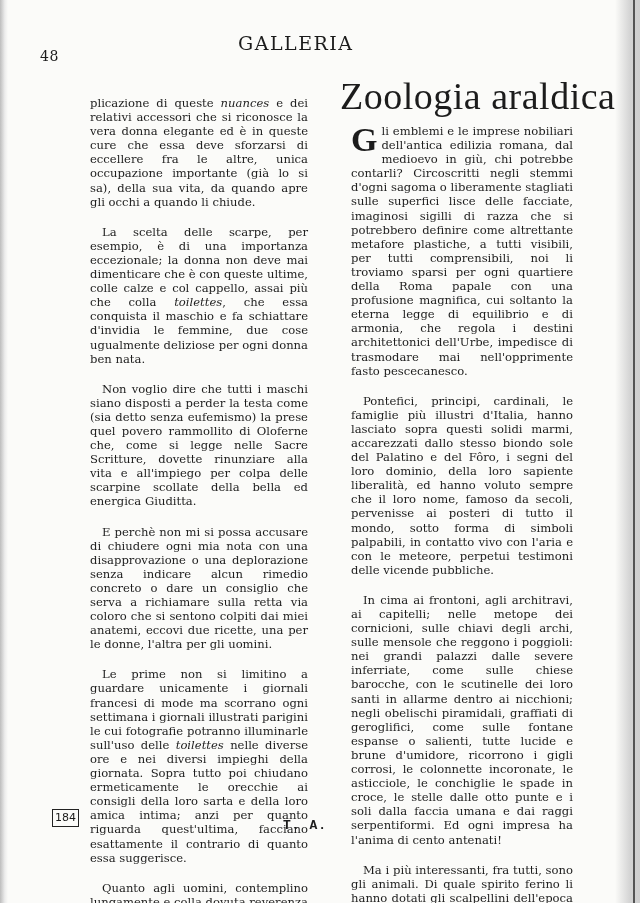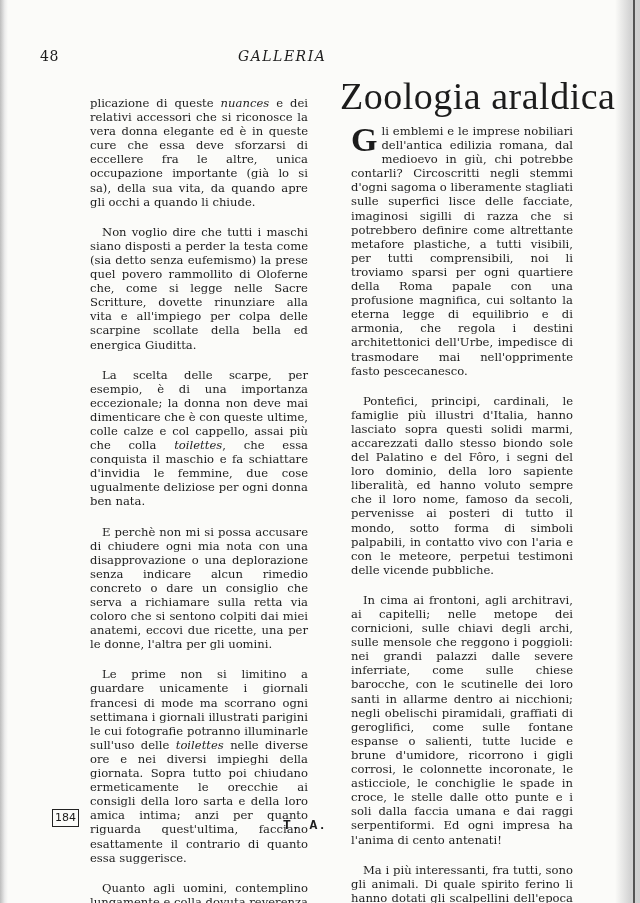--- a/index.html
+++ b/index.html
@@ -19,22 +19,22 @@
   }
   .scan-right-line {
     position: absolute; left: 633px; top: 0; width: 2px; height: 903px;
     background: #555;
   }
   .page-number {
     position: absolute; left: 40px; top: 48px;
     font-size: 14px; letter-spacing: 0.5px;
   }
   .running-head {
-    position: absolute; left: 238px; top: 48px;
-    font-size: 14px; letter-spacing: 1.5px; font-style: italic;
+    position: absolute; left: 238px; top: 32px;
+    font-size: 19px; letter-spacing: 1.5px;
   }
   .col {
     position: absolute; top: 80px;
     font-size: 11.6px; line-height: 14.1px;
     text-align: justify;
   }
   .col-left { left: 74px; width: 250px; }
   .col-right { left: 335px; width: 254px; top: 108px; }
   .col p { margin: 16px; text-indent: 12px; }
   .col p.noindent { text-indent: 0; }
@@ -65,22 +65,22 @@
 
 <div class="scan-left"></div>
 <div class="scan-right"></div>
 <div class="scan-right-line"></div>
 
 <div class="page-number">48</div>
 <div class="running-head">GALLERIA</div>
 
 <div class="col col-left" id="left-col">
     <p class="noindent"><span>plicazione di queste <em>nuances</em> e dei relativi accessori che si riconosce la vera donna elegante ed è in queste cure che essa deve sforzarsi di eccellere fra le altre, unica occupazione importante (già lo si sa), della sua vita, da quando apre gli occhi a quando li chiude.</span></p>
+    <p><span>La scelta delle scarpe, per esempio, è di una importanza eccezionale; la donna non deve mai dimenticare che è con queste ultime, colle calze e col cappello, assai più che colla <em>toilettes</em>, che essa conquista il maschio e fa schiattare d'invidia le femmine, due cose ugualmente deliziose per ogni donna ben nata.</span></p>
     <p><span>Non voglio dire che tutti i maschi siano disposti a perder la testa come (sia detto senza eufemismo) la prese quel povero rammollito di Oloferne che, come si legge nelle Sacre Scritture, dovette rinunziare alla vita e all'impiego per colpa delle scarpine scollate della bella ed energica Giuditta.</span></p>
-    <p><span>La scelta delle scarpe, per esempio, è di una importanza eccezionale; la donna non deve mai dimenticare che è con queste ultime, colle calze e col cappello, assai più che colla <em>toilettes</em>, che essa conquista il maschio e fa schiattare d'invidia le femmine, due cose ugualmente deliziose per ogni donna ben nata.</span></p>
     <p><span>E perchè non mi si possa accusare di chiudere ogni mia nota con una disapprovazione o una deplorazione senza indicare alcun rimedio concreto o dare un consiglio che serva a richiamare sulla retta via coloro che si sentono colpiti dai miei anatemi, eccovi due ricette, una per le donne, l'altra per gli uomini.</span></p>
     <p><span>Le prime non si limitino a guardare unicamente i giornali francesi di mode ma scorrano ogni settimana i giornali illustrati parigini le cui fotografie potranno illuminarle sull'uso delle <em>toilettes</em> nelle diverse ore e nei diversi impieghi della giornata. Sopra tutto poi chiudano ermeticamente le orecchie ai consigli della loro sarta e della loro amica intima; anzi per quanto riguarda quest'ultima, facciano esattamente il contrario di quanto essa suggerisce.</span></p>
     <p><span>Quanto agli uomini, contemplino lungamente e colla dovuta reverenza le infinite istantanee che i giornali illustrati inglesi pubblicano del Principe di Sopra e del suo simpatico fratello, il Duca di York, e si guardino bene dal fare quel che il sarto consiglia.</span></p>
     <p><span>La sarta ed il sarto quando hanno consegnato il vestito non devono avere altra preoccupazione che quella di farselo pagare; e mi par che basti. Chiedere il loro parere oltre che essere una cosa avvilente, equivarrebbe al chiedere al macellaio di casa in qual modo e con quale salsa si debba cucinare una costata di bue.</span></p>
   </div>
 
 <div class="signature">T. A.</div>
 <div class="folio-box">184</div>
 
 <div class="article-title">Zoologia araldica</div>

